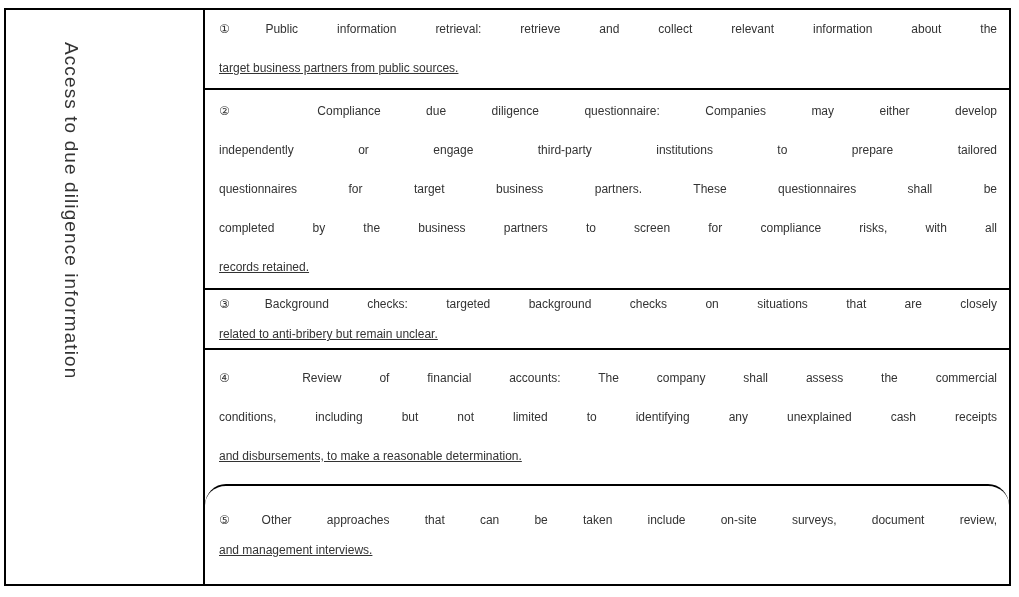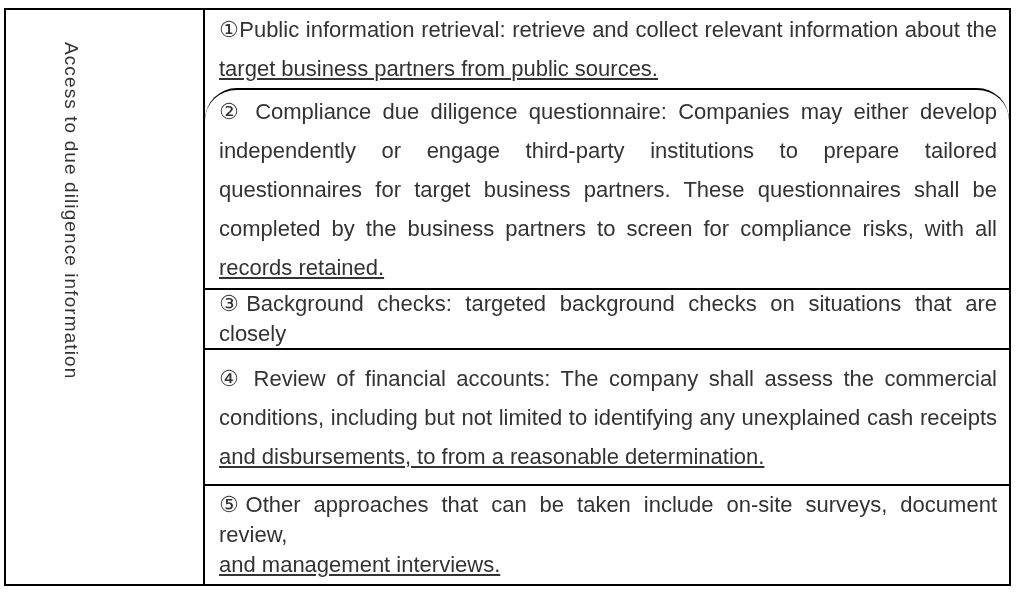--- a/index.html
+++ b/index.html
@@ -46,26 +46,26 @@
   }
   .row {
     padding: 0 12px 0 14px;
     display: flex;
     flex-direction: column;
     justify-content: center;
     overflow: hidden;
   }
   .row + .row { border-top: 2px solid #000000; }
   .r1 { height: 78px; }
-  .r2 { height: 200px; border-radius: 32px; }
+  .r2 { height: 200px; }
   .r3 { height: 60px; }
   .r4 { height: 136px; }
-  .r5 { flex: 1 1 auto; }
+  .r5 { flex: 1 1 auto; border-radius: 21px; }
   .line {
-    font-size: 22px;
+    font-size: 12px;
     text-align: justify;
     text-align-last: justify;
     white-space: normal;
     color: #333333;
   }
   .line.last { text-align-last: left; text-decoration: underline; }
   .loose .line { line-height: 39px; }
   .tight .line { line-height: 30px; }
 </style>
 </head>
@@ -88,26 +88,27 @@
       <div class="row r2 loose">
         <div class="line">② Compliance due diligence questionnaire: Companies may either develop</div>
         <div class="line">independently or engage third-party institutions to prepare tailored</div>
         <div class="line">questionnaires for target business partners. These questionnaires shall be</div>
         <div class="line">completed by the business partners to screen for compliance risks, with all</div>
         <div class="line last">records retained.</div>
       </div>
 
       <div class="row r3 tight">
         <div class="line">③Background checks: targeted background checks on situations that are closely</div>
+        <div class="line last">related to anti-bribery but remain unclear.</div>
       </div>
 
       <div class="row r4 loose">
         <div class="line">④ Review of financial accounts: The company shall assess the commercial</div>
         <div class="line">conditions, including but not limited to identifying any unexplained cash receipts</div>
-        <div class="line last">and disbursements, to from a reasonable determination.</div>
+        <div class="line last">and disbursements, to make a reasonable determination.</div>
       </div>
 
       <div class="row r5 tight">
         <div class="line">⑤Other approaches that can be taken include on-site surveys, document review,</div>
         <div class="line last">and management interviews.</div>
       </div>
 
     </div>
   </div>
 </div>

